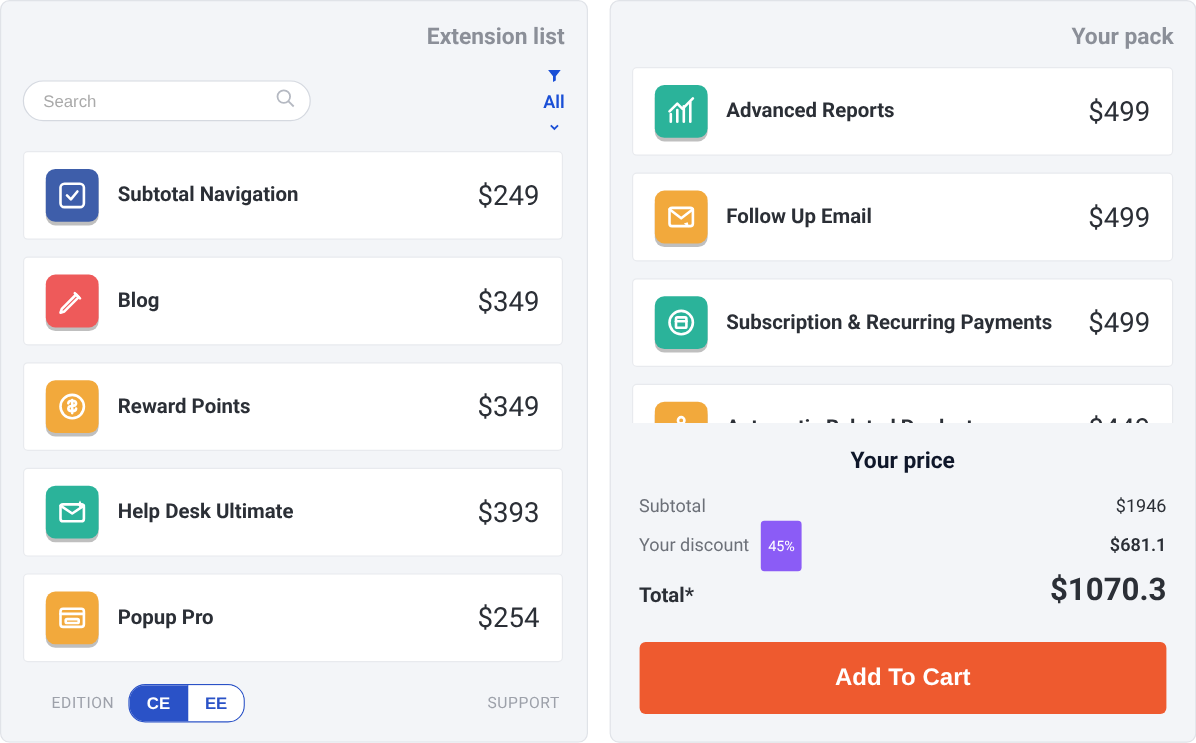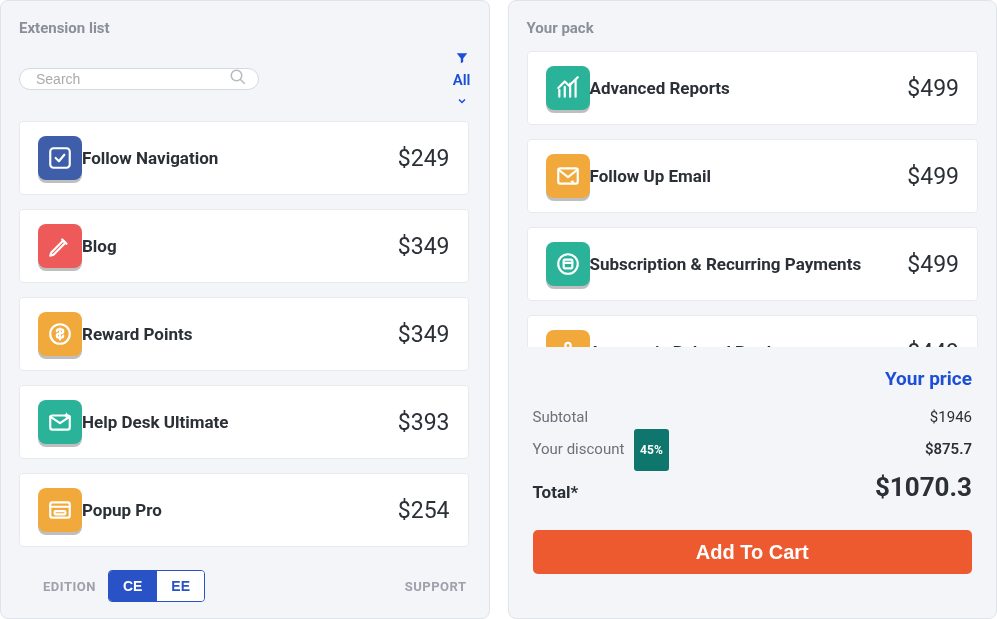--- a/index.html
+++ b/index.html
@@ -17,39 +17,39 @@
     background: #f3f5f8;
     border: 1px solid #e0e3e8;
     border-radius: 8px;
     flex: 1;
     display: flex;
     flex-direction: column;
     padding: 18px 18px 10px 18px;
     min-width: 0;
   }
   .panel-title {
-    text-align: left;
-    font-size: 15px;
+    text-align: right;
+    font-size: 19px;
     font-weight: 700;
     color: #8b8f98;
     margin-bottom: 14px;
   }
   .top-row {
     display: flex;
     align-items: center;
     justify-content: space-between;
     margin-bottom: 14px;
   }
   .search-wrap {
     position: relative;
     flex: 0 0 240px;
   }
   .search-input {
     width: 100%;
-    height: 22px;
+    height: 34px;
     border: 1px solid #d5d9e0;
     border-radius: 17px;
     padding: 0 38px 0 16px;
     font-size: 14px;
     color: #555;
     background: #fff;
     outline: none;
   }
   .search-input::placeholder { color: #aaa; }
   .search-icon {
@@ -81,20 +81,21 @@
   .list-scroll::-webkit-scrollbar-track { background: #edeff3; border-radius: 2px;}
   .list-scroll::-webkit-scrollbar-thumb { background: #b8bcc4; border-radius: 2px;}
   .item {
     background: #fff;
     border: 1px solid #e8eaee;
     border-radius: 4px;
     margin-bottom: 14px;
     padding: 14px 18px;
     display: flex;
     align-items: center;
+    gap: 16px;
   }
   .icon-box {
     width: 44px;
     height: 44px;
     border-radius: 8px;
     display: flex;
     align-items: center;
     justify-content: center;
     color: #fff;
     flex-shrink: 0;
@@ -117,29 +118,29 @@
     justify-content: space-between;
     padding: 16px 4px 6px 4px;
   }
   .ctrl-group {
     display: flex;
     align-items: center;
     gap: 12px;
   }
   .ctrl-label {
     font-size: 13px;
-    font-weight: 700;
+    font-weight: 400;
     letter-spacing: 0.5px;
     color: #9da1aa;
     padding-left: 20px;
   }
   .seg {
     display: flex;
     border: 1px solid #2a52c7;
-    border-radius: 4px;
+    border-radius: 14px;
     overflow: hidden;
   }
   .seg-btn {
     padding: 7px 14px;
     font-size: 14px;
     font-weight: 700;
     background: #fff;
     color: #2a52c7;
     border: none;
     cursor: pointer;
@@ -148,51 +149,51 @@
   .seg-btn:last-child { border-right: none; }
   .seg-btn.active {
     background: #2a52c7;
     color: #fff;
   }
   
   .price-section {
     padding: 14px 6px 0 6px;
   }
   .price-title {
-    text-align: right;
+    text-align: center;
     font-size: 19px;
     font-weight: 700;
-    color: #1d4ed8;
+    color: #0f172a;
     margin: 6px 0 18px 0;
   }
   .price-row {
     display: flex;
     justify-content: space-between;
     align-items: flex-end;
     margin-bottom: 14px;
     font-size: 15px;
   }
   .price-row .lbl { color: #6c7078; }
   .price-row .val { color: #2b2f36; }
   .discount-badge {
-    background: #0f766e;
+    background: #8b5cf6;
     color: #fff;
     font-size: 12px;
-    font-weight: 700;
+    font-weight: 400;
     padding: 14px 6px;
     border-radius: 3px;
     margin-left: 6px;
   }
   .discount-val { color: #28b15c; font-weight: 600; }
   .total-row .lbl { font-weight: 700; color: #2b2f36; font-size: 17px; }
   .total-row .val { font-weight: 700; color: #2b2f36; font-size: 26px; }
   .add-cart {
     margin-top: 14px;
     width: 100%;
-    height: 44px;
+    height: 60px;
     background: #ee5a2f;
     color: #fff;
     border: none;
     border-radius: 5px;
     font-size: 20px;
     font-weight: 600;
     cursor: pointer;
   }
   .pack-list {
     height: 296px;
@@ -234,21 +235,21 @@
   </div>
 
   <div class="list-scroll" id="ext-list">
       <div class="item">
         <div class="icon-box" style="background: rgb(62, 94, 170);">
           <svg width="26" height="26" viewBox="0 0 24 24" fill="none" stroke="white" stroke-width="2" stroke-linecap="round" stroke-linejoin="round">
             <rect x="3" y="3" width="18" height="18" rx="3"></rect>
             <polyline points="8 12 11 15 16 9"></polyline>
           </svg>
         </div>
-        <div class="item-name">Follow Navigation</div>
+        <div class="item-name">Subtotal Navigation</div>
         <div class="item-price">$249</div>
       </div>
       <div class="item">
         <div class="icon-box" style="background: rgb(238, 90, 90);">
           <svg width="26" height="26" viewBox="0 0 24 24" fill="none" stroke="white" stroke-width="2" stroke-linecap="round" stroke-linejoin="round">
             <path d="M3 21l3-1 11-11-2-2L4 18l-1 3z"></path>
             <path d="M14 6l4 4"></path>
           </svg>
         </div>
         <div class="item-name">Blog</div>
@@ -362,21 +363,21 @@
     <div class="price-row">
       <span class="lbl">Subtotal</span>
       <span class="val">$1946</span>
     </div>
 
     <div class="price-row">
       <span class="lbl">
         <span>Your discount</span>
         <span class="discount-badge">45%</span>
       </span>
-      <span class="val discount-val">$875.7</span>
+      <span class="val discount-val">$681.1</span>
     </div>
 
     <div class="price-row total-row">
       <span class="lbl">Total*</span>
       <span class="val">$1070.3</span>
     </div>
 
     <button class="add-cart">Add To Cart</button>
   </div>
 </div>

